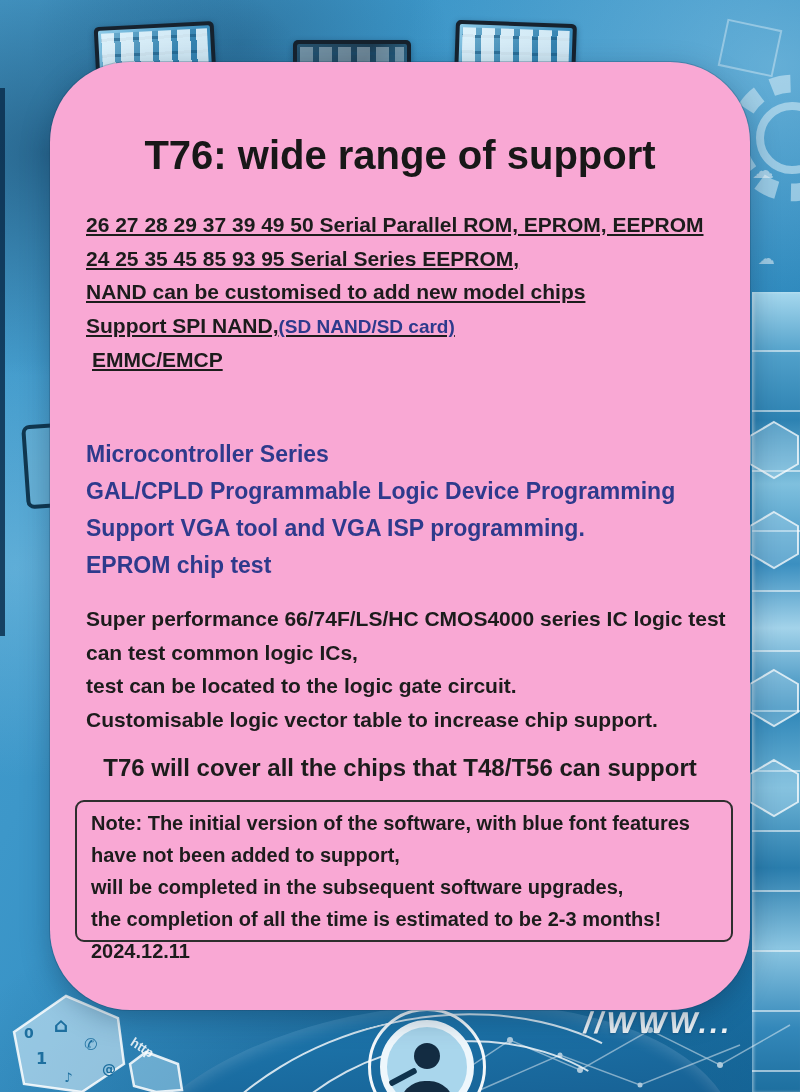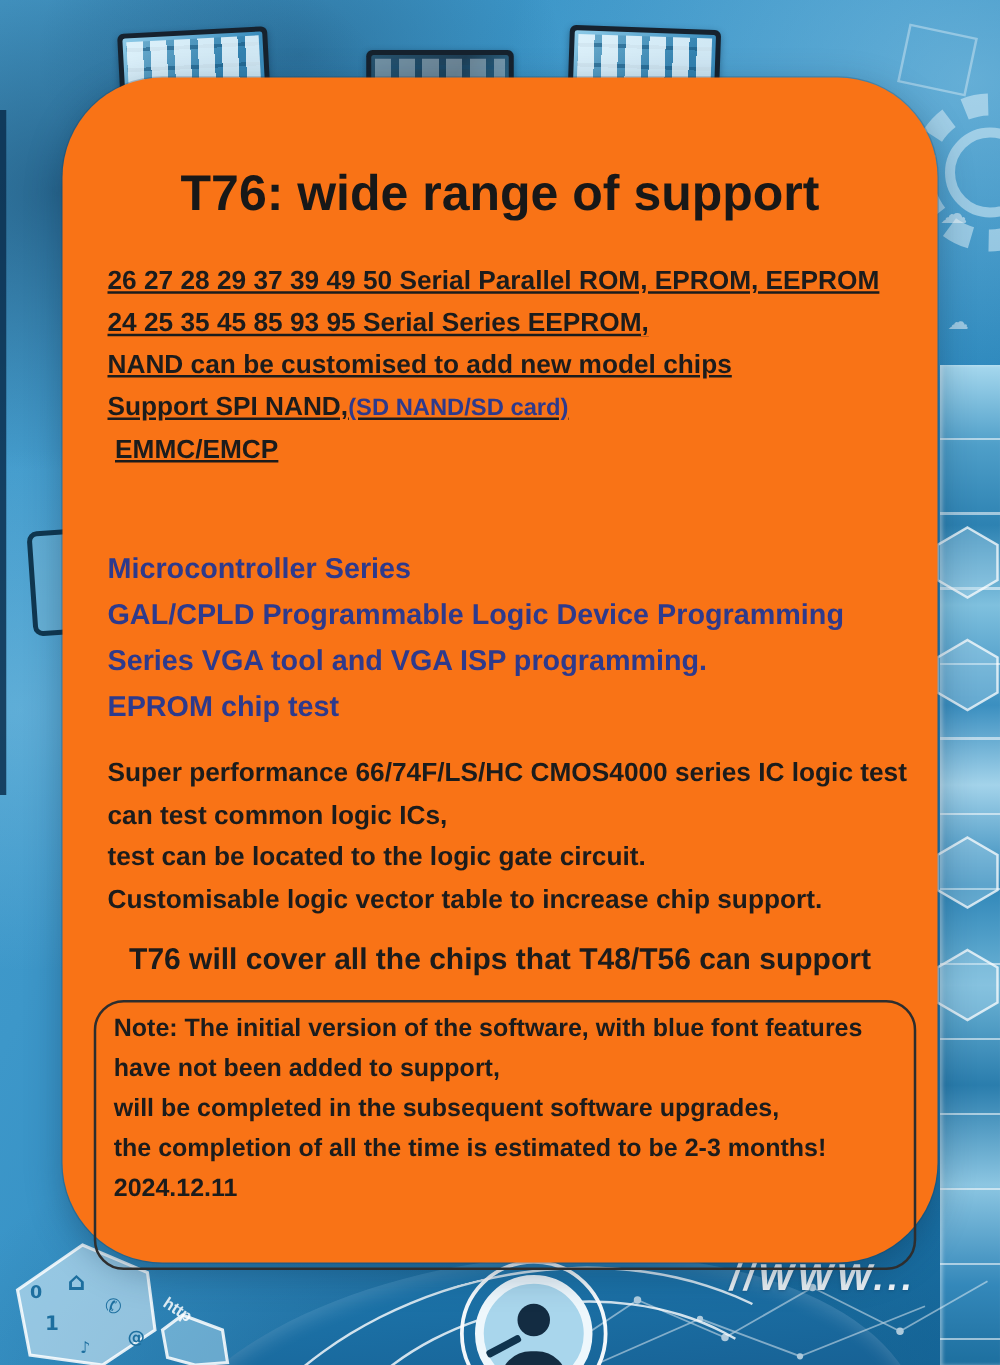--- a/index.html
+++ b/index.html
@@ -42,31 +42,31 @@
   .pring1{position:absolute;inset:0;border:3px solid rgba(255,255,255,.95);border-radius:50%;}
   .pring2{position:absolute;inset:12px;border:7px solid #eef7fc;border-radius:50%;background:#a9d6ec;overflow:hidden;}
   .phead{position:absolute;left:50%;top:16px;width:26px;height:26px;margin-left:-13px;border-radius:50%;background:#132c42;}
   .pbody{position:absolute;left:50%;bottom:-6px;width:54px;height:32px;margin-left:-27px;border-radius:27px 27px 8px 8px;background:#132c42;}
   .pen{position:absolute;left:388px;top:1074px;width:30px;height:6px;background:#0f334d;transform:rotate(-28deg);border-radius:2px;}
   .www{position:absolute;left:584px;top:1006px;font-size:30px;font-weight:bold;letter-spacing:3px;
       color:rgba(255,255,255,.92);transform:skewX(-10deg);text-shadow:0 1px 2px rgba(20,70,110,.5);}
   .http{position:absolute;left:130px;top:1040px;font-size:13px;font-weight:bold;color:rgba(255,255,255,.85);transform:rotate(33deg);}
   .cloud{position:absolute;color:rgba(255,255,255,.5);font-size:22px;}
   
-  .card{position:absolute;left:50px;top:62px;width:700px;height:948px;background:#f97316;border-radius:80px;
+  .card{position:absolute;left:50px;top:62px;width:700px;height:948px;background:#f9a8d4;border-radius:80px;
       box-shadow:0 0 0 1px rgba(25,60,90,.25), 0 8px 28px rgba(8,40,70,.35);}
   .title{position:absolute;top:44px;left:0;right:0;text-align:center;font-size:40px;font-weight:bold;color:#181818;letter-spacing:0;}
   .block{position:absolute;left:36px;right:22px;font-weight:bold;color:#1c1c1c;}
   .b1{top:146px;font-size:21px;line-height:33.5px;text-decoration:underline;}
   .b2{top:374px;font-size:23px;line-height:37px;color:#2e3a8c;}
   .b3{top:540px;font-size:21px;line-height:33.5px;}
   .navy-small{color:#2e3a8c;font-size:19px;}
   .emmc{padding-left:6px;}
   .cover{position:absolute;top:692px;left:0;right:0;text-align:center;font-size:24px;font-weight:bold;color:#1c1c1c;}
-  .note{position:absolute;left:25px;top:738px;width:658px;height:216px;border:2px solid #2e2e2e;border-radius:24px;
+  .note{position:absolute;left:25px;top:738px;width:658px;height:142px;border:2px solid #2e2e2e;border-radius:9px;
       box-sizing:border-box;padding:5px 14px;font-size:20px;line-height:32px;font-weight:bold;color:#1c1c1c;}
 </style>
 </head>
 <body>
 
 <div>
 
   <div class="monitor" style="left:95px;top:24px;width:112px;height:46px;transform:rotate(-3deg);">
     <div class="screen">
         <div class="thumbs"></div>
@@ -164,21 +164,21 @@
     <div>NAND can be customised to add new model chips</div>
     <div>
       <span>Support SPI NAND,</span><span class="navy-small">(SD NAND/SD card)</span>
     </div>
     <div class="emmc">EMMC/EMCP</div>
   </div>
 
   <div class="block b2">
     <div>Microcontroller Series</div>
     <div>GAL/CPLD Programmable Logic Device Programming</div>
-    <div>Series VGA tool and VGA ISP programming.</div>
+    <div>Support VGA tool and VGA ISP programming.</div>
     <div>EPROM chip test</div>
   </div>
 
   <div class="block b3">
     <div>Super performance 66/74F/LS/HC CMOS4000 series IC logic test</div>
     <div>can test common logic ICs,</div>
     <div>test can be located to the logic gate circuit.</div>
     <div>Customisable logic vector table to increase chip support.</div>
   </div>
 

